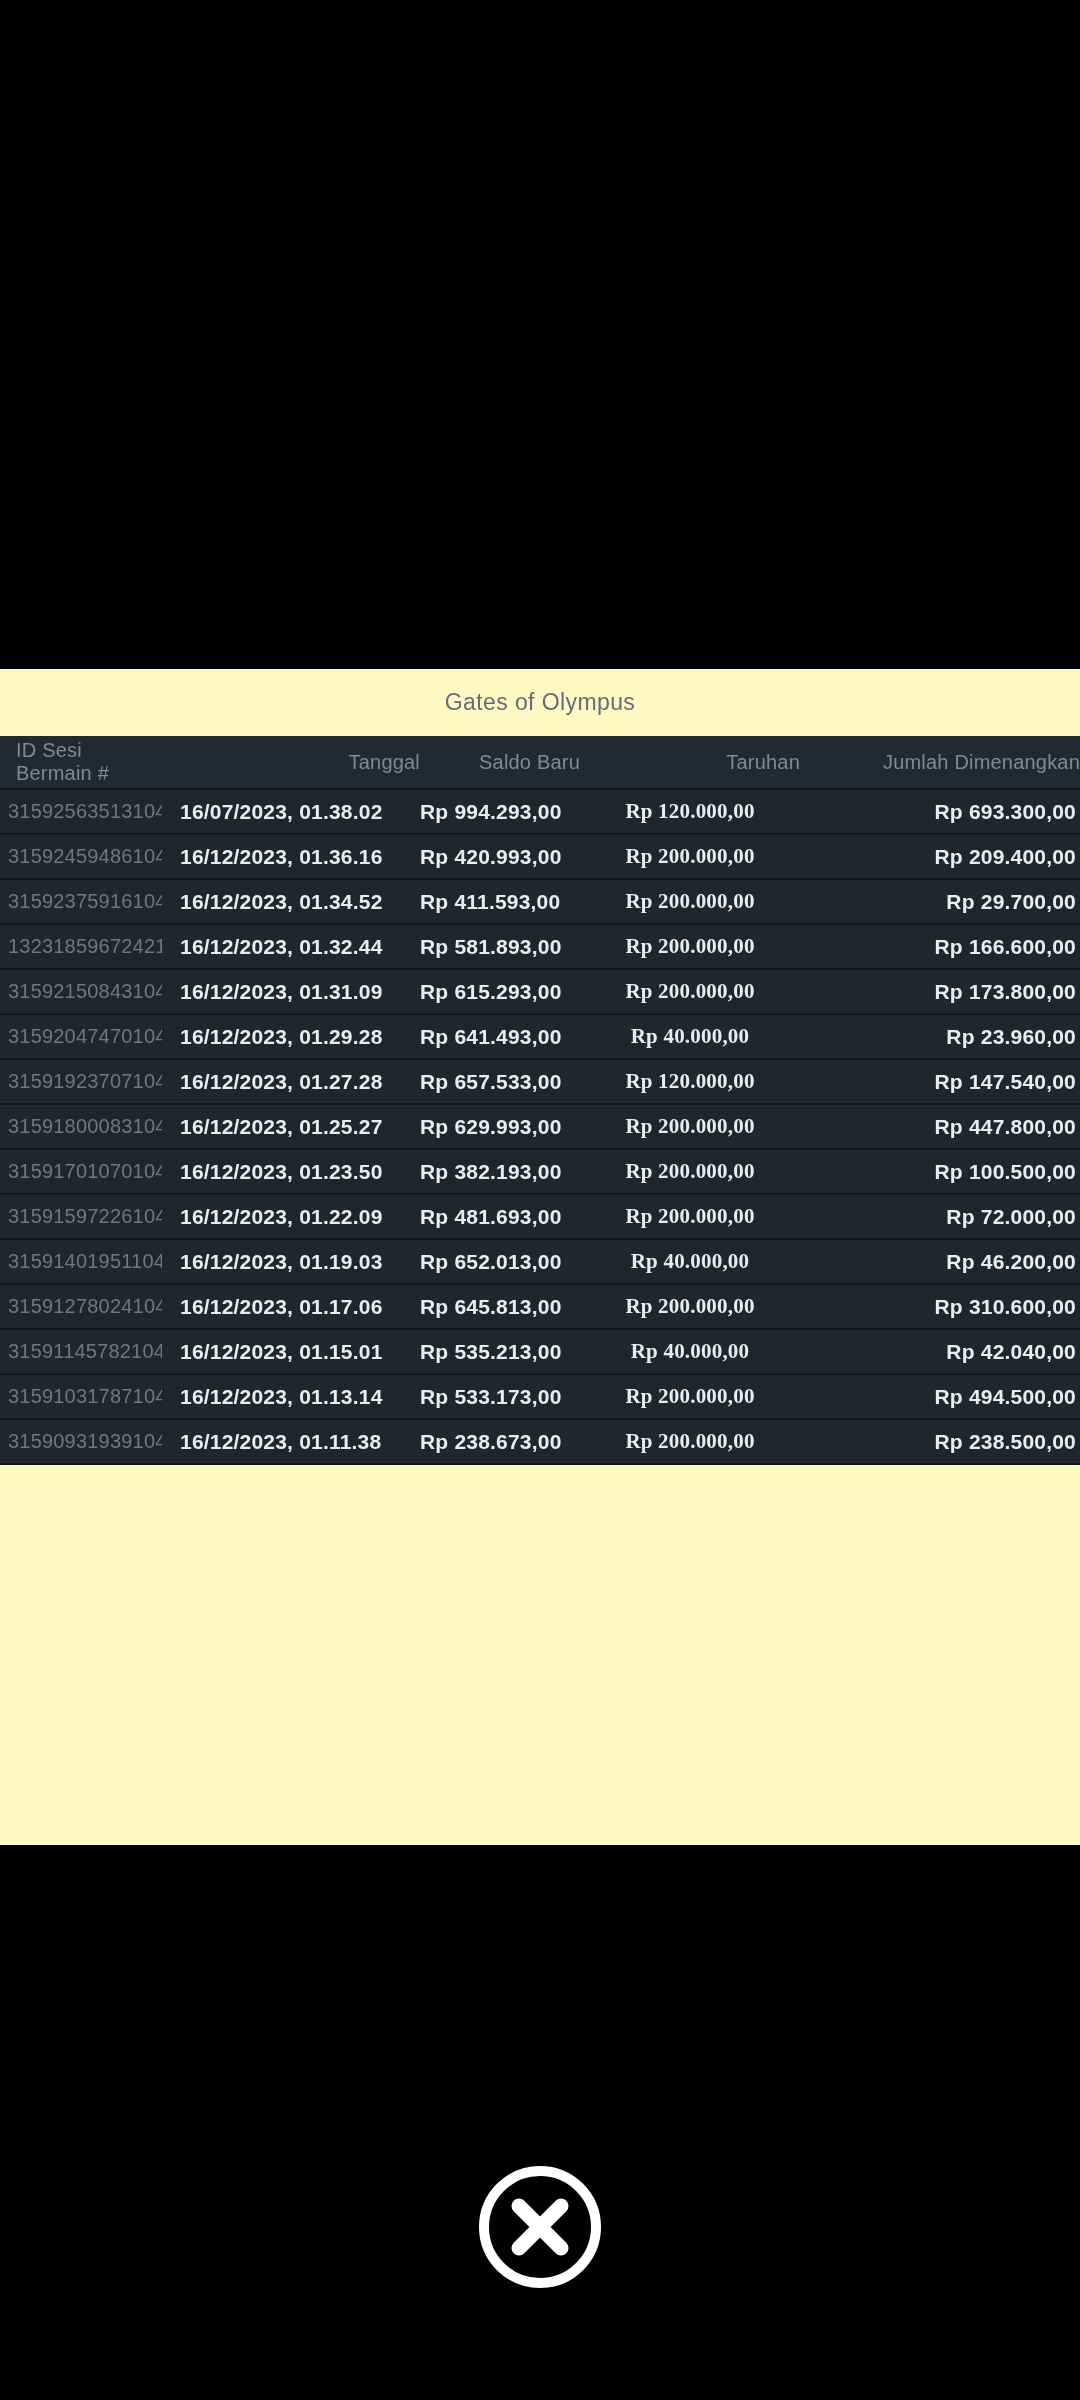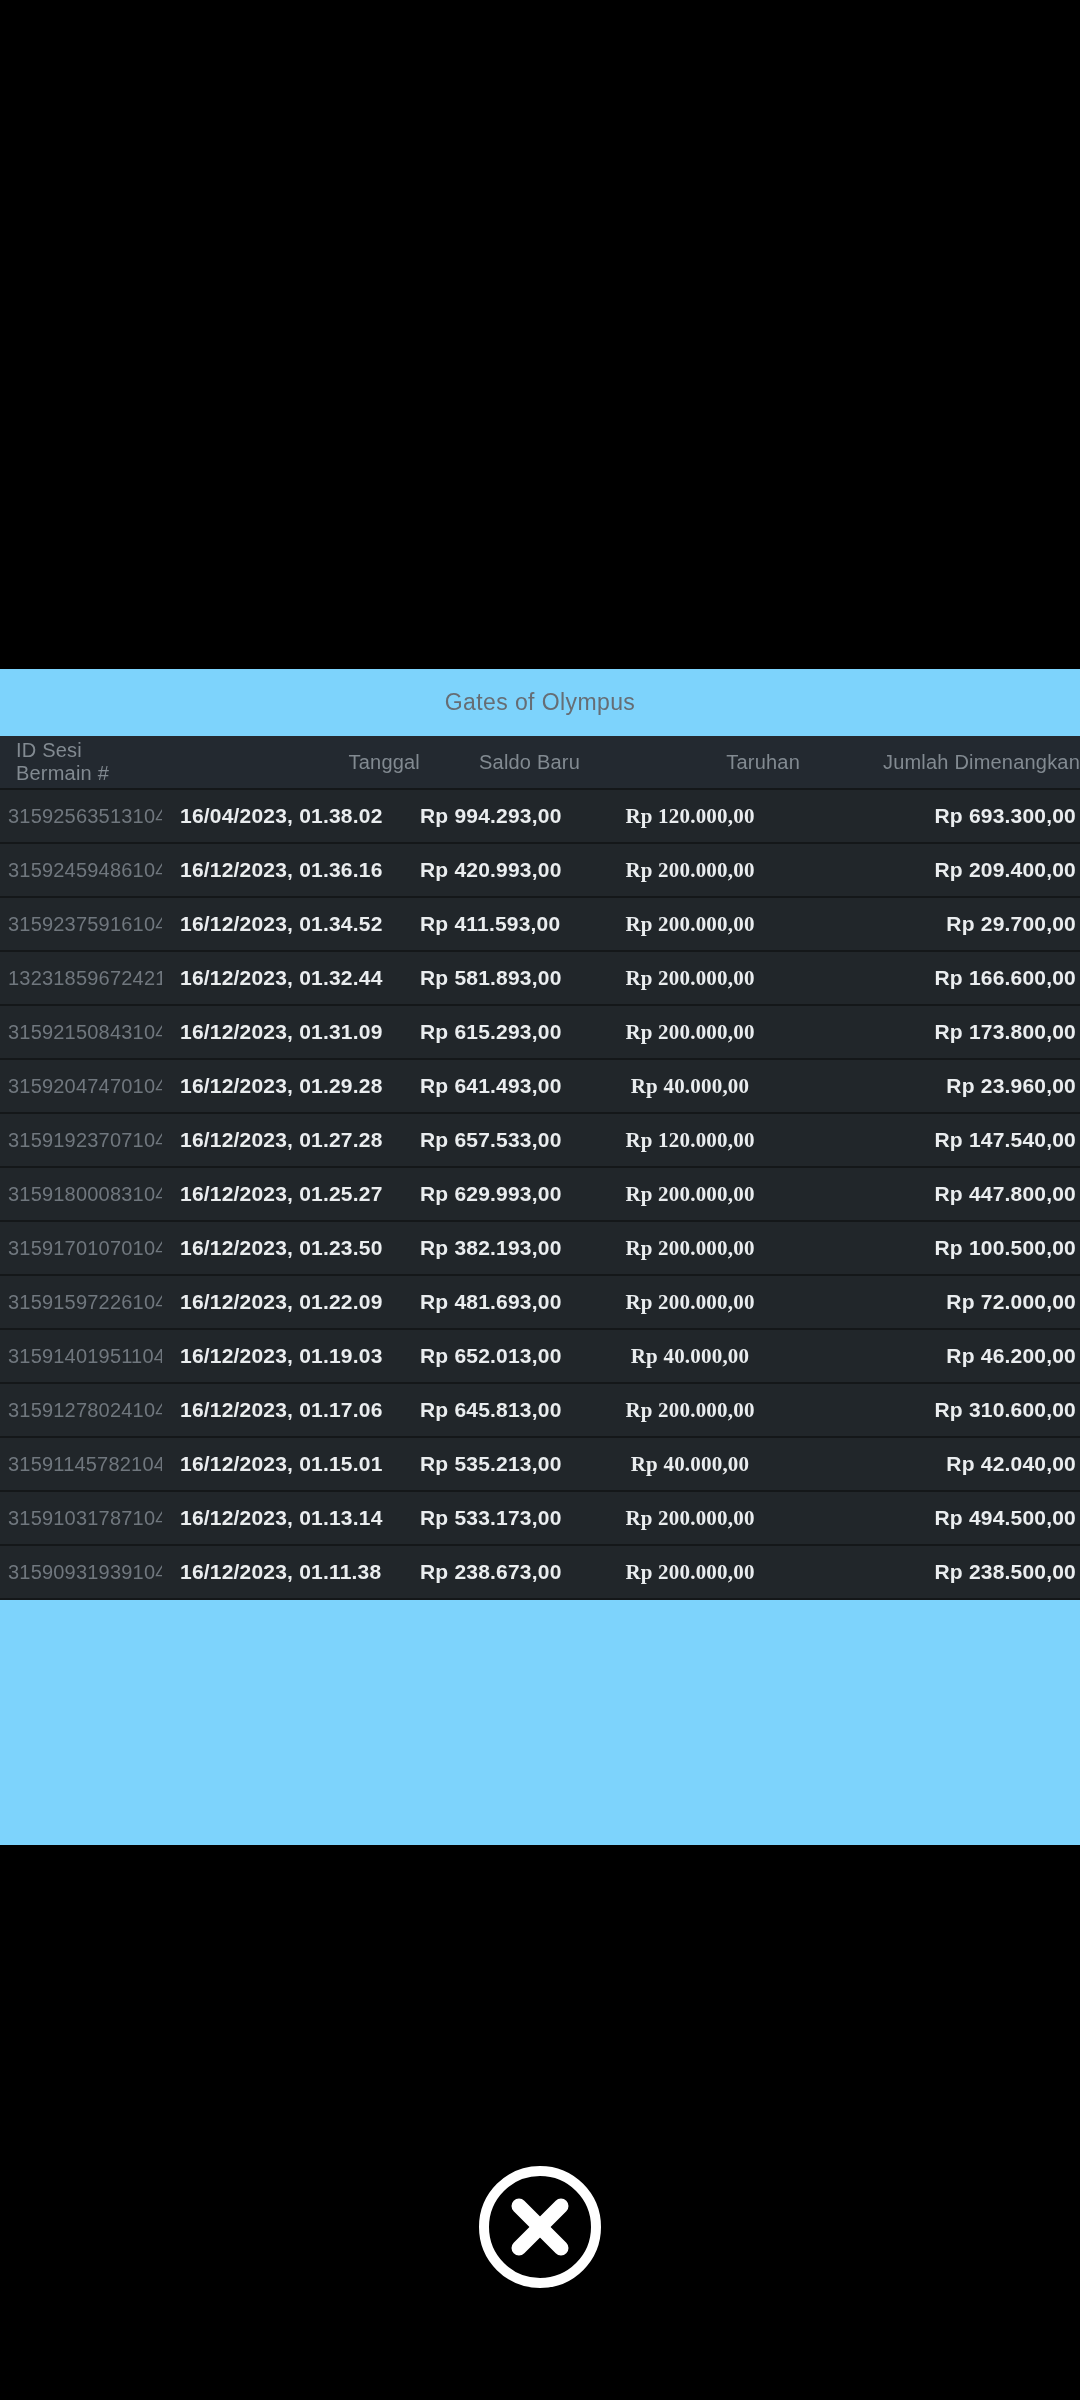--- a/index.html
+++ b/index.html
@@ -3,37 +3,37 @@
 <meta charset="utf-8">
 <style>
   html,body{margin:0;padding:0;}
   body{
     width:1080px;height:2400px;position:relative;
     background:#000;overflow:hidden;
     font-family:"Liberation Sans", sans-serif;
   }
   .overlay-panel{
     position:absolute;left:0;top:669px;width:1080px;height:1176px;
-    background:#7dd3fc;
+    background:#fef9c3;
   }
   .panel-title{
     height:67px;display:flex;align-items:center;justify-content:center;
     color:#666d74;font-size:23px;letter-spacing:.4px;font-weight:500;
   }
   .thead{
     display:grid;grid-template-columns:162px 258px 160px 220px 280px;
     height:54px;box-sizing:border-box;align-items:center;
     background:#232930;border-bottom:2px solid #141719;
     color:#828a91;font-size:20px;font-weight:500;letter-spacing:.2px;
   }
   .thead > div{text-align:right;}
   .thead .h-id{text-align:left;padding-left:16px;}
   .trow{
     display:grid;grid-template-columns:162px 258px 160px 220px 280px;
-    height:54px;box-sizing:border-box;align-items:center;
+    height:45px;box-sizing:border-box;align-items:center;
     background:#21262a;border-bottom:2px solid #141719;
     color:#eaedef;font-size:21px;font-weight:600;letter-spacing:.2px;
   }
   .td{white-space:nowrap;overflow:hidden;}
   .c-id{color:#70777e;font-weight:400;font-size:20px;padding-left:8px;}
   .c-date{padding-left:18px;}
   .c-saldo{padding-left:0;}
   .c-bet{text-align:center;font-family:Liberation Serif, serif;}
   .c-win{text-align:right;padding-right:4px;}
   .close-button{
@@ -52,21 +52,21 @@
     <div class="h-id">ID Sesi Bermain #</div>
     <div class="h-date">Tanggal</div>
     <div class="h-saldo">Saldo Baru</div>
     <div class="h-bet">Taruhan</div>
     <div class="h-win">Jumlah Dimenangkan</div>
   </div>
 
   <div id="table-body">
   <div class="trow">
     <div class="td c-id">31592563513104</div>
-    <div class="td c-date">16/04/2023, 01.38.02</div>
+    <div class="td c-date">16/07/2023, 01.38.02</div>
     <div class="td c-saldo">Rp 994.293,00</div>
     <div class="td c-bet">Rp 120.000,00</div>
     <div class="td c-win">Rp 693.300,00</div>
   </div>
 
   <div class="trow">
     <div class="td c-id">31592459486104</div>
     <div class="td c-date">16/12/2023, 01.36.16</div>
     <div class="td c-saldo">Rp 420.993,00</div>
     <div class="td c-bet">Rp 200.000,00</div>

